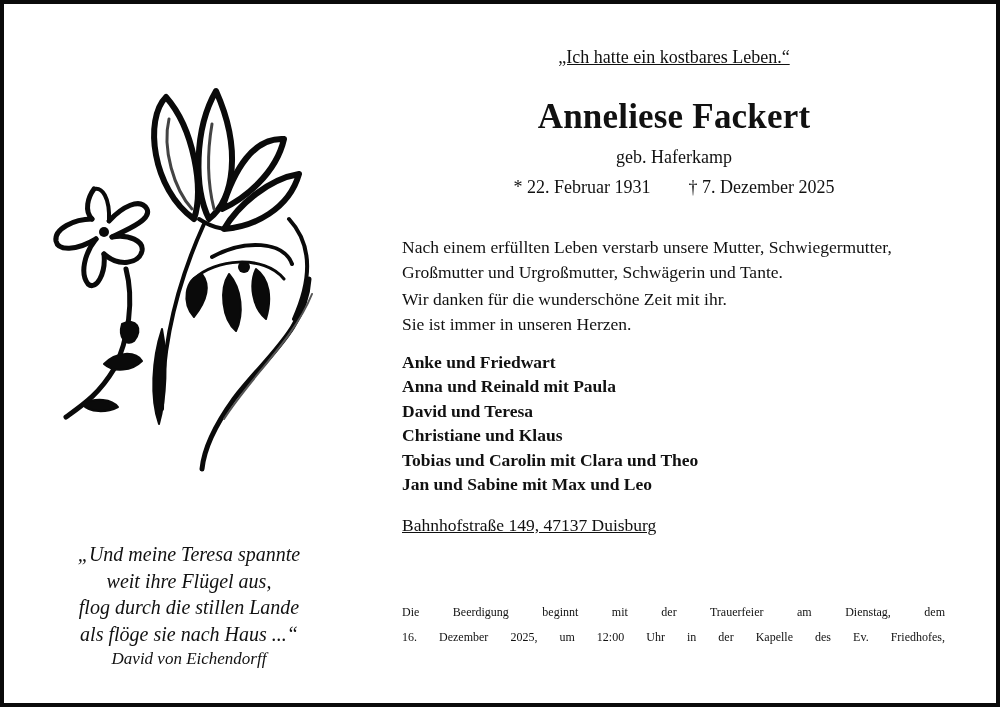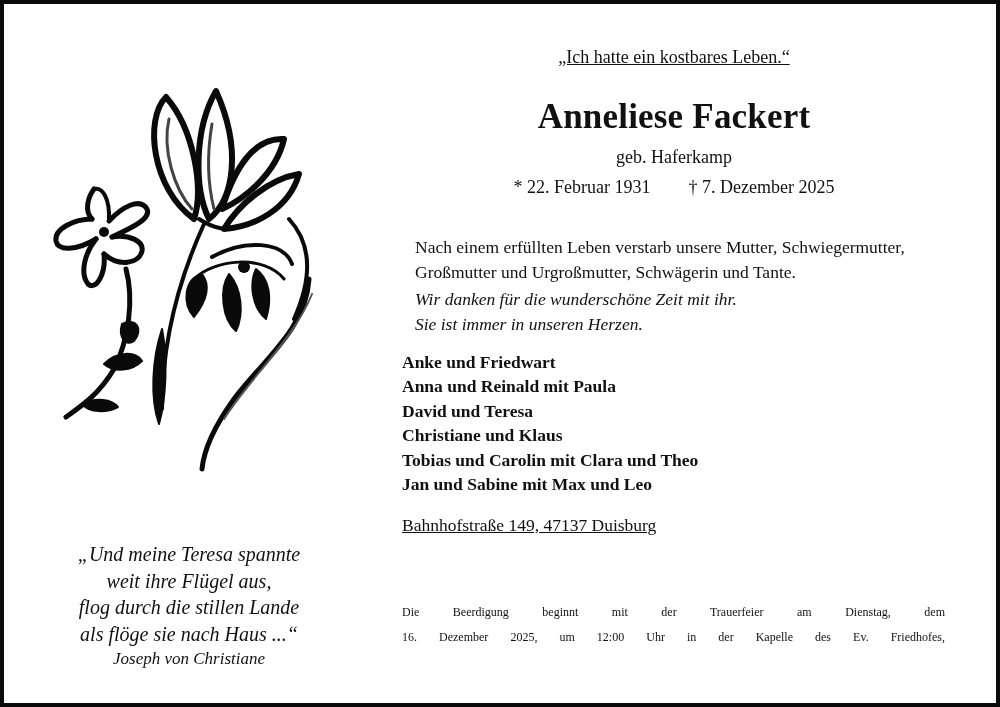--- a/index.html
+++ b/index.html
@@ -11,23 +11,23 @@
       position: absolute; left: 0; top: 0; width: 1000px; height: 707px;
       box-sizing: border-box; border: 4px solid #0a0a0a; background: #fff;
     }
     .abs { position: absolute; }
     .motto { left: 400px; width: 540px; top: 43px; text-align: center; font-size: 18px; text-decoration: underline; }
     .name { left: 400px; width: 540px; top: 93px; text-align: center; font-size: 35px; font-weight: bold; letter-spacing: 0.2px; }
     .born { left: 400px; width: 540px; top: 143px; text-align: center; font-size: 18px; }
     .dates { left: 400px; width: 540px; top: 173px; text-align: center; font-size: 18px; }
     .dates span { display: inline-block; }
     .dates .gap { width: 38px; }
-    .para { left: 411px; width: 545px; font-size: 17.5px; line-height: 25px; }
+    .para { left: 398px; width: 545px; font-size: 17.5px; line-height: 25px; }
     .p1 { top: 231px; }
-    .p2 { top: 283px; font-style: italic; }
+    .p2 { top: 283px; }
     .family { left: 398px; top: 346px; font-size: 17.5px; line-height: 24.4px; font-weight: bold; }
     .family div { white-space: nowrap; }
     .address { left: 398px; top: 511px; font-size: 17.5px; text-decoration: underline; }
     .funeral { left: 398px; top: 596px; width: 543px; font-size: 12px; line-height: 24.5px; text-align: justify; }
     .funeral div { white-space: nowrap; }
     .funeral .just { text-align: justify; text-align-last: justify; white-space: normal; }
     .quote { left: 40px; width: 290px; top: 537px; text-align: center; font-style: italic; font-size: 20px; line-height: 26.5px; }
     .author { left: 40px; width: 290px; top: 645px; text-align: center; font-style: italic; font-size: 17px; }
     .flower { left: 40px; top: 75px; width: 290px; height: 395px; }
   </style>
@@ -107,15 +107,15 @@
       <path d="M268 215 C250 260, 205 300, 180 340" stroke-width="2" stroke="#555"></path>
     </g>
   </svg>
 
   <div class="abs quote">
     <div>„Und meine Teresa spannte</div>
     <div>weit ihre Flügel aus,</div>
     <div>flog durch die stillen Lande</div>
     <div>als flöge sie nach Haus ...“</div>
   </div>
-  <div class="abs author">Joseph von Christiane</div>
+  <div class="abs author">David von Eichendorff</div>
 
 </div>
 
 </body></html>

